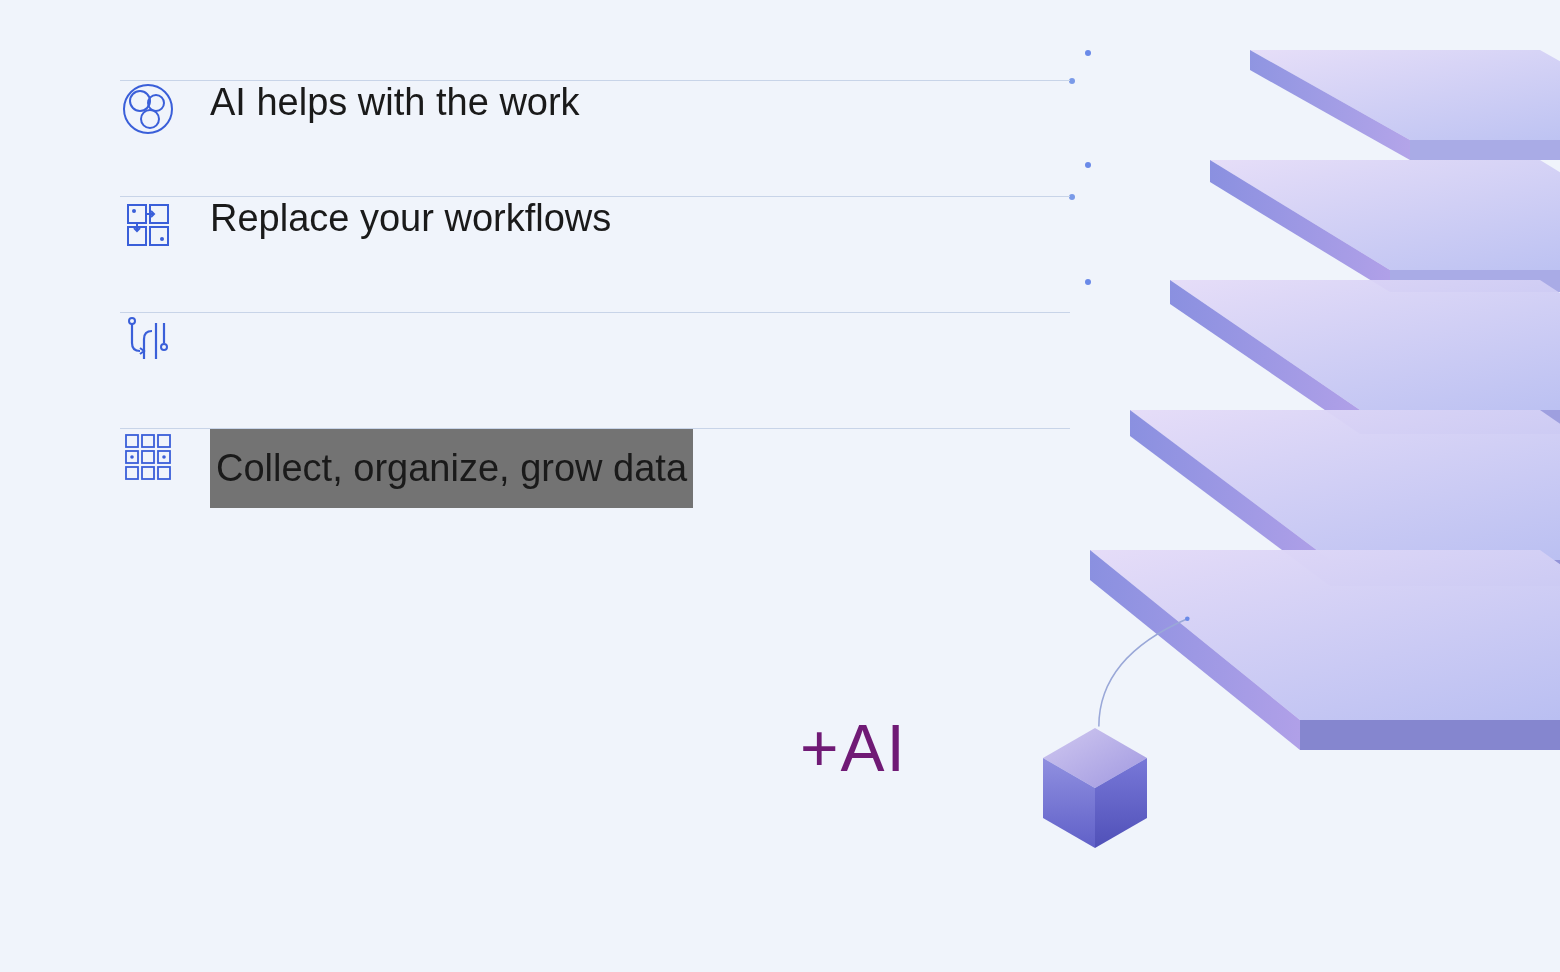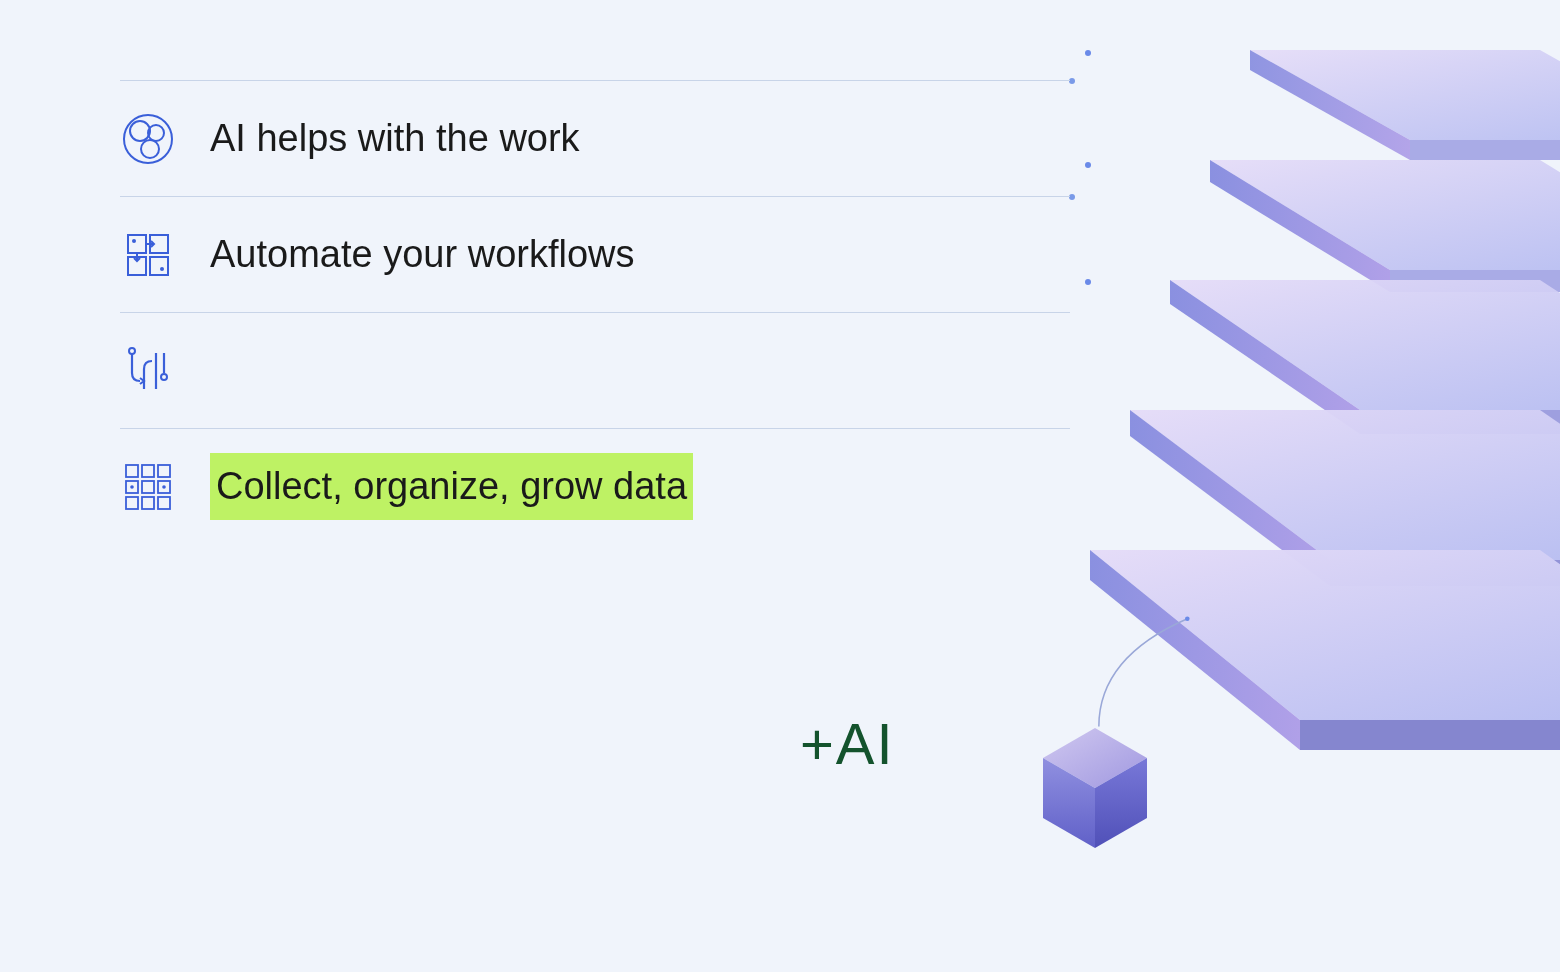--- a/index.html
+++ b/index.html
@@ -16,50 +16,50 @@
       overflow: hidden;
     }
     .content {
       position: absolute;
       left: 120px;
       top: 80px;
       width: 950px;
     }
     .row {
       display: flex;
-      align-items: center;
+      align-items: flex-start;
       height: 116px;
       border-top: 1px solid #c8d4e8;
     }
     .icon {
       width: 56px;
       height: 56px;
       margin-right: 34px;
       display: flex;
       align-items: center;
       justify-content: center;
       flex-shrink: 0;
     }
     .label {
       font-size: 38px;
       color: #1a1a1a;
       font-weight: 400;
     }
     .label.highlighted {
-      background: #bef264;
+      background: #737373;
       color: #1a1a1a;
-      padding: 12px 6px;
+      padding: 18px 6px;
     }
     .plus-ai {
       position: absolute;
       left: 800px;
       top: 710px;
-      font-size: 58px;
+      font-size: 66px;
       font-weight: 300;
-      color: #14532d;
+      color: #701a75;
       letter-spacing: 2px;
     }
     
     .layers {
       position: absolute;
       right: -120px;
       top: 10px;
       width: 700px;
       height: 960px;
     }
@@ -177,21 +177,21 @@
         <rect x="8" y="30" width="18" height="18" fill="none" stroke="#3a5fd9" stroke-width="2"></rect>
         <rect x="30" y="30" width="18" height="18" fill="none" stroke="#3a5fd9" stroke-width="2"></rect>
         <circle cx="14" cy="14" r="2" fill="#3a5fd9"></circle>
         <circle cx="42" cy="42" r="2" fill="#3a5fd9"></circle>
         <line x1="26" y1="17" x2="34" y2="17" stroke="#3a5fd9" stroke-width="2"></line>
         <polyline points="31,14 34,17 31,20" fill="none" stroke="#3a5fd9" stroke-width="2"></polyline>
         <line x1="17" y1="26" x2="17" y2="34" stroke="#3a5fd9" stroke-width="2"></line>
         <polyline points="14,31 17,34 20,31" fill="none" stroke="#3a5fd9" stroke-width="2"></polyline>
       </svg>
     </div>
-    <span class="label">Automate your workflows</span>
+    <span class="label">Replace your workflows</span>
   </div>
 
   <div class="row">
     <div class="icon">
       <svg width="56" height="56" viewBox="0 0 56 56">
         <path d="M 12 10 L 12 30 Q 12 38 20 38" fill="none" stroke="#3a5fd9" stroke-width="2.2"></path>
         <path d="M 24 46 L 24 26 Q 24 18 32 18" fill="none" stroke="#3a5fd9" stroke-width="2.2"></path>
         <path d="M 36 10 L 36 46" fill="none" stroke="#3a5fd9" stroke-width="2.2"></path>
         <path d="M 44 10 L 44 30" fill="none" stroke="#3a5fd9" stroke-width="2.2"></path>
         <circle cx="12" cy="8" r="3" fill="none" stroke="#3a5fd9" stroke-width="2"></circle>

